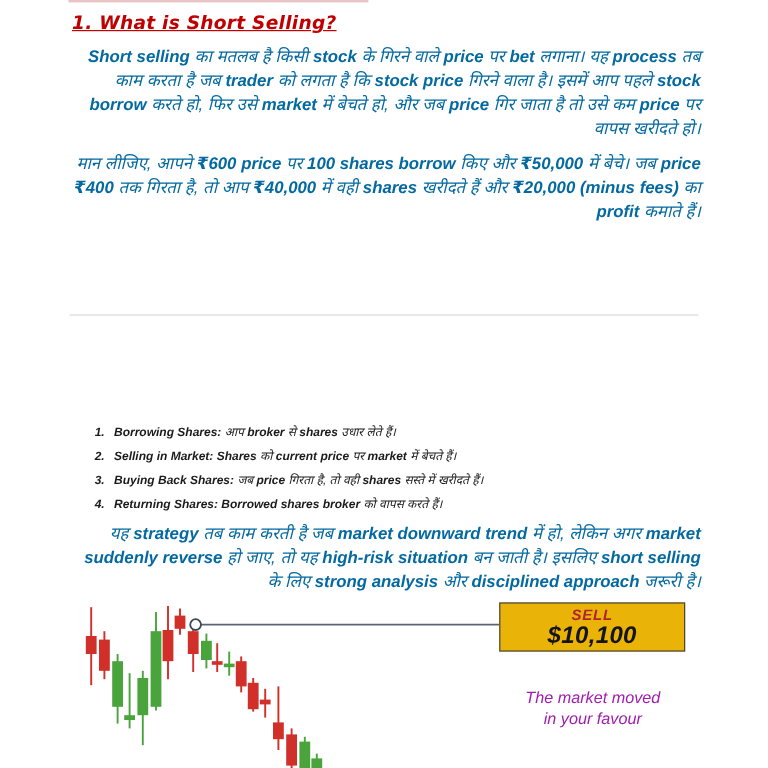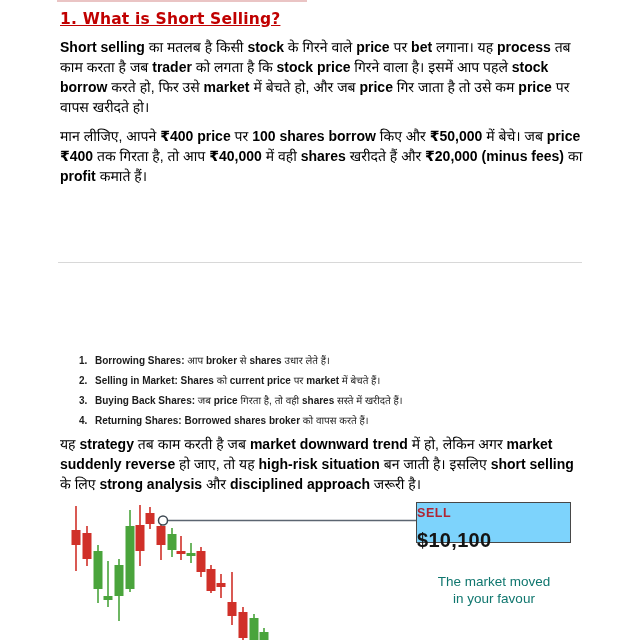--- a/index.html
+++ b/index.html
@@ -1,37 +1,37 @@
 <!DOCTYPE html>
 <html><head>
 <meta charset="utf-8">
 <style>
   html,body{margin:0;padding:0;}
   body{
     width:640px;height:640px;overflow:hidden;background:#ffffff;
     font-family:"Liberation Sans","DejaVu Sans",sans-serif;
     color:#1b1b1b;
   }
-  .page{position:relative;width:535px;height:640px;background:#ffffff;}
+  .page{position:relative;width:535px;height:640px;background:#ffffff;font-style:italic;}
   .abs{position:absolute;margin:0;}
   .top-remnant{
     position:absolute;left:57px;top:0;width:250px;height:2px;
     background:#eac4c4;
   }
   .red-heading{
     position:absolute;left:60px;margin:0;
     font-family:"DejaVu Sans","Liberation Sans",sans-serif;
     font-weight:700;font-size:15.5px;line-height:18px;
     color:#c00000;text-decoration:underline;letter-spacing:0.2px;
   }
   .h1pos{top:10px;}
   .h2pos{top:283px;}
   .body{
-    font-size:14px;line-height:20px;color:#000000;
-    width:524px;left:60px;
+    font-size:14px;line-height:20px;color:#0369a1;
+    width:524px;left:60px;text-align:right;
   }
   .body b{font-weight:700;}
   .p1{top:37px;}
   .example{top:126px;}
   .divider{
     position:absolute;left:58px;top:262px;width:524px;height:0;
     border-top:1px solid #d8d8d8;
   }
   .intro2{top:318px;font-weight:400;}
   .intro2 b, .steps b, .closing b{font-weight:700;}
@@ -42,49 +42,49 @@
   }
   .steps li{padding-left:5px;}
   .steps li::marker{font-weight:700;}
   .closing{top:434px;}
   .chart{
     position:absolute;left:0;top:495px;width:640px;height:145px;
     overflow:hidden;
   }
   .callout{
     position:absolute;left:416px;top:502px;width:155px;height:41px;
-    background:#7dd3fc;border:1.5px solid #474747;box-sizing:border-box;
+    background:#eab308;border:1.5px solid #474747;box-sizing:border-box;
+    text-align:center;
   }
   .callout .sell{
     margin-top:3px;font-size:12.5px;font-weight:700;
     letter-spacing:0.6px;color:#b02533;line-height:14px;
   }
   .callout .price{
     font-size:20px;font-weight:700;color:#141414;line-height:21px;
     letter-spacing:0.3px;
-    margin-top:10px;
   }
   .note{
     position:absolute;left:405px;top:573px;width:178px;
-    text-align:center;font-size:13.5px;line-height:17px;color:#0f766e;
+    text-align:center;font-size:13.5px;line-height:17px;color:#a21caf;
   }
 </style>
 </head>
 <body>
 
 <div class="page">
 
   <div class="top-remnant"></div>
 
   <h2 class="red-heading h1pos">1. What is Short Selling?</h2>
 
   <p class="abs body p1"><b>Short selling</b><span> का मतलब है किसी </span><b>stock</b><span> के गिरने वाले </span><b>price</b><span> पर </span><b>bet</b><span> लगाना। यह </span><b>process</b><span> तब काम करता है जब </span><b>trader</b><span> को लगता है कि </span><b>stock price</b><span> गिरने वाला है। इसमें आप पहले </span><b>stock borrow</b><span> करते हो, फिर उसे </span><b>market</b><span> में बेचते हो, और जब </span><b>price</b><span> गिर जाता है तो उसे कम </span><b>price</b><span> पर वापस खरीदते हो।</span></p>
 
   <div class="abs body example">
-    <div><span>मान लीजिए, आपने </span><b>₹400 price</b><span> पर </span><b>100 shares borrow</b><span> किए और </span><b>₹50,000</b><span> में बेचे। जब </span><b>price</b><span> </span><b>₹400</b><span> तक गिरता है, तो आप </span><b>₹40,000</b><span> में वही </span><b>shares</b><span> खरीदते हैं और </span><b>₹20,000 (minus fees)</b><span> का </span><b>profit</b><span> कमाते हैं।</span></div>
+    <div><span>मान लीजिए, आपने </span><b>₹600 price</b><span> पर </span><b>100 shares borrow</b><span> किए और </span><b>₹50,000</b><span> में बेचे। जब </span><b>price</b><span> </span><b>₹400</b><span> तक गिरता है, तो आप </span><b>₹40,000</b><span> में वही </span><b>shares</b><span> खरीदते हैं और </span><b>₹20,000 (minus fees)</b><span> का </span><b>profit</b><span> कमाते हैं।</span></div>
   </div>
 
   <div class="divider"></div>
 
 
 
   <ol class="steps">
     <li><b>Borrowing Shares: </b><span>आप </span><b>broker</b><span> से </span><b>shares</b><span> उधार लेते हैं।</span></li>
     <li><b>Selling in Market: Shares</b><span> को </span><b>current price</b><span> पर </span><b>market</b><span> में बेचते हैं।</span></li>
     <li><b>Buying Back Shares: </b><span>जब </span><b>price</b><span> गिरता है, तो वही </span><b>shares</b><span> सस्ते में खरीदते हैं।</span></li>

